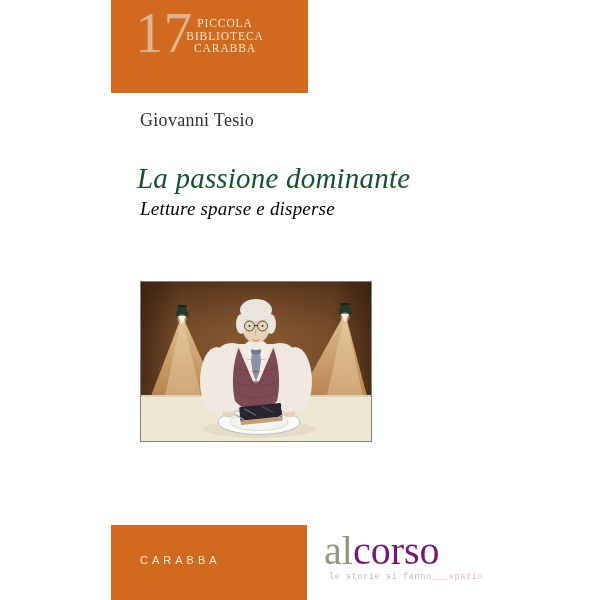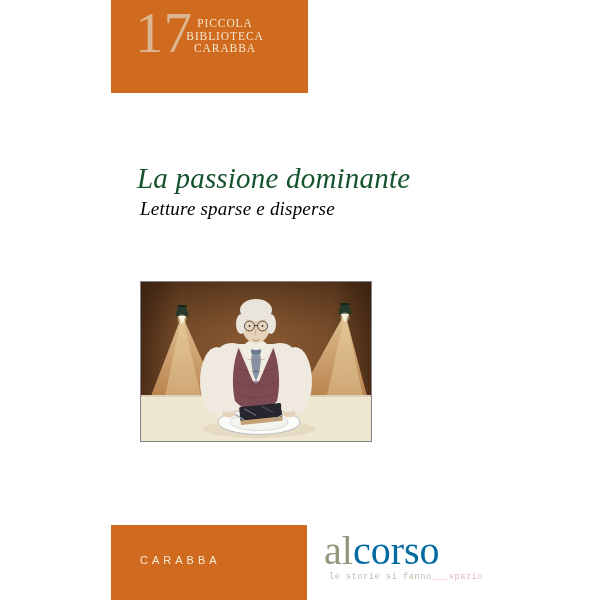--- a/index.html
+++ b/index.html
@@ -28,40 +28,41 @@
 
   
   .bottom-band { position:absolute; left:111px; top:525px; width:196px; height:75px; background:#cf6a1e; }
   .publisher { position:absolute; left:29px; top:29px; font-family:"Liberation Sans", sans-serif;
                font-size:11px; letter-spacing:4px; color:#f3ebdd; }
 
   
   .logo { position:absolute; left:324px; top:531px; width:150px; }
   .logo-word { font-family:"Liberation Serif", serif; font-size:40px; line-height:40px; white-space:nowrap; }
   .logo-al    { color:#8f987b; }
-  .logo-corso { color:#0369a1; }
+  .logo-corso { color:#701a75; }
   .logo-tagline { margin-top:1px; padding-left:5px; font-family:Liberation Mono, monospace;
                   font-size:8.5px; letter-spacing:0.6px; white-space:nowrap; }
   .tag-olive { color:#b9bfa9; }
   .tag-pink  { color:#e9b3c3; }
 </style>
 </head>
 <body>
 
 <div class="cover">
 
   <div class="top-band">
     <span class="badge-number">17</span>
     <div class="badge-lines">
       <div>PICCOLA</div>
       <div>BIBLIOTECA</div>
       <div>CARABBA</div>
     </div>
   </div>
 
+  <div class="author">Giovanni Tesio</div>
   <div class="title">La passione dominante</div>
   <div class="subtitle">Letture sparse e disperse</div>
 
   <div class="illustration">
     <svg viewBox="0 0 230 159" xmlns="http://www.w3.org/2000/svg">
       <defs>
         <linearGradient id="wall" x1="0" y1="0" x2="0" y2="1">
           <stop offset="0" stop-color="#4e2f18"></stop>
           <stop offset="0.5" stop-color="#6b4323"></stop>
           <stop offset="1" stop-color="#7b4e2b"></stop>

